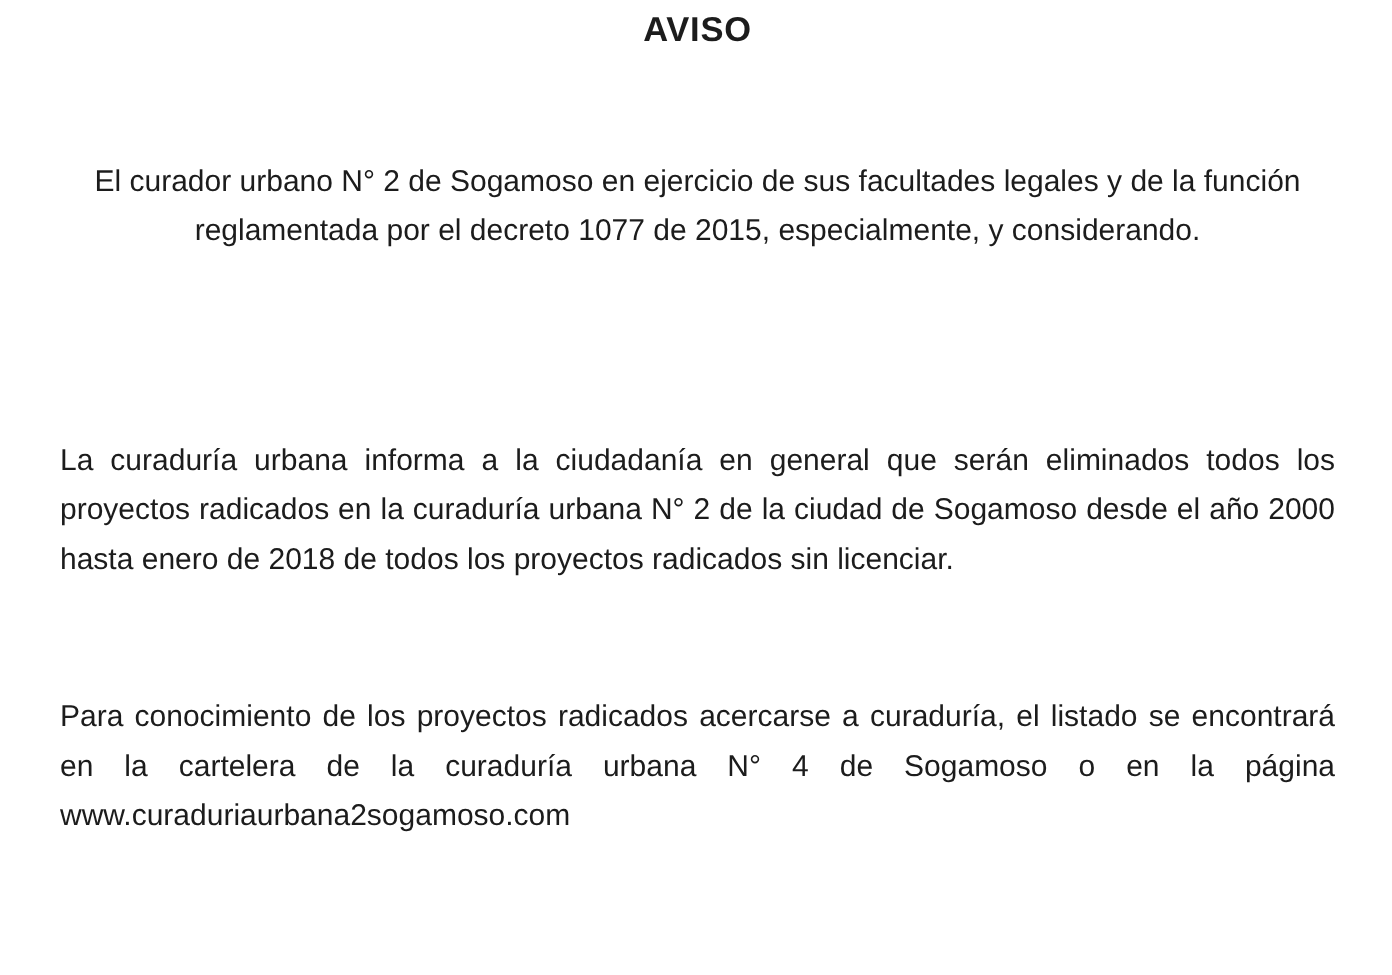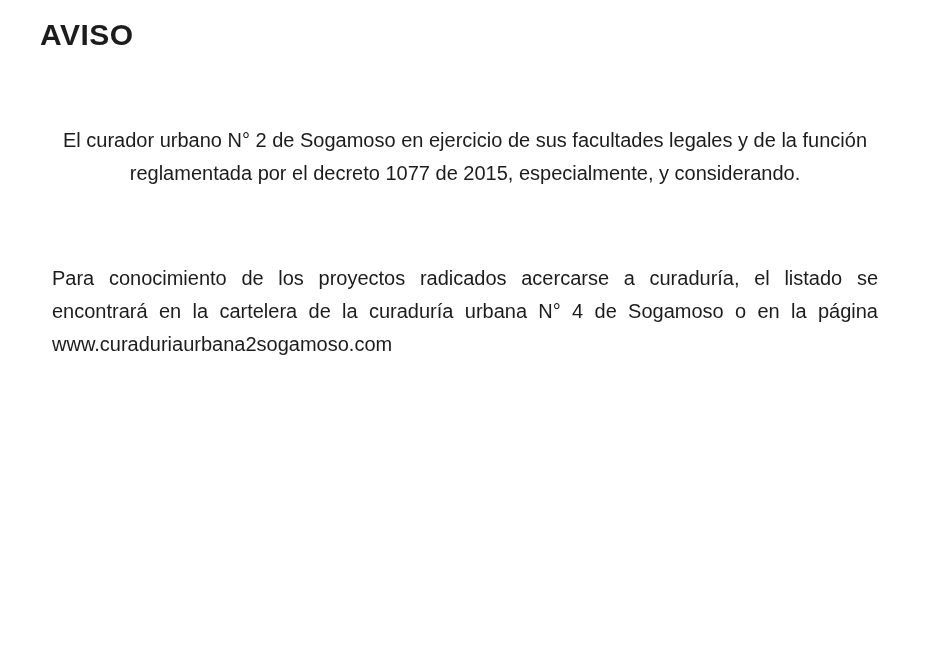--- a/index.html
+++ b/index.html
@@ -14,30 +14,30 @@
     color: #1c1c1c;
     overflow: hidden;
   }
   .page {
     box-sizing: border-box;
     width: 928px;
     height: 650px;
     padding: 0 38px 0 40px;
   }
   .doc-title {
-    font-size: 30px;
+    font-size: 23px;
     font-weight: bold;
-    text-align: left;
-    margin: 18px 0 0 0;
+    text-align: center;
+    margin: 6px 0 0 0;
     letter-spacing: 0.5px;
   }
   .para {
     font-size: 20px;
     line-height: 33px;
-    margin: 12px;
+    margin: 0;
   }
   .para-intro {
     margin-top: 72px;
     text-align: center;
   }
   .para-body {
     margin-top: 120px;
     text-align: justify;
   }
   .para-closing {
@@ -47,16 +47,17 @@
 </style>
 </head>
 <body>
 
 <div class="page">
 
   <h1 class="doc-title">AVISO</h1>
 
   <p class="para para-intro">El curador urbano N° 2 de Sogamoso en ejercicio de sus facultades legales y de la función reglamentada por el decreto 1077 de 2015, especialmente, y considerando.</p>
 
+  <p class="para para-body">La curaduría urbana informa a la ciudadanía en general que serán eliminados todos los proyectos radicados en la curaduría urbana N° 2 de la ciudad de Sogamoso desde el año 2000 hasta enero de 2018 de todos los proyectos radicados sin licenciar.</p>
 
   <p class="para para-closing"><span>Para conocimiento de los proyectos radicados acercarse a curaduría, el listado se encontrará en la cartelera de la curaduría urbana N° 4 de Sogamoso o en la página </span><span>www.curaduriaurbana2sogamoso.com</span></p>
 
 </div>
 
 </body></html>

